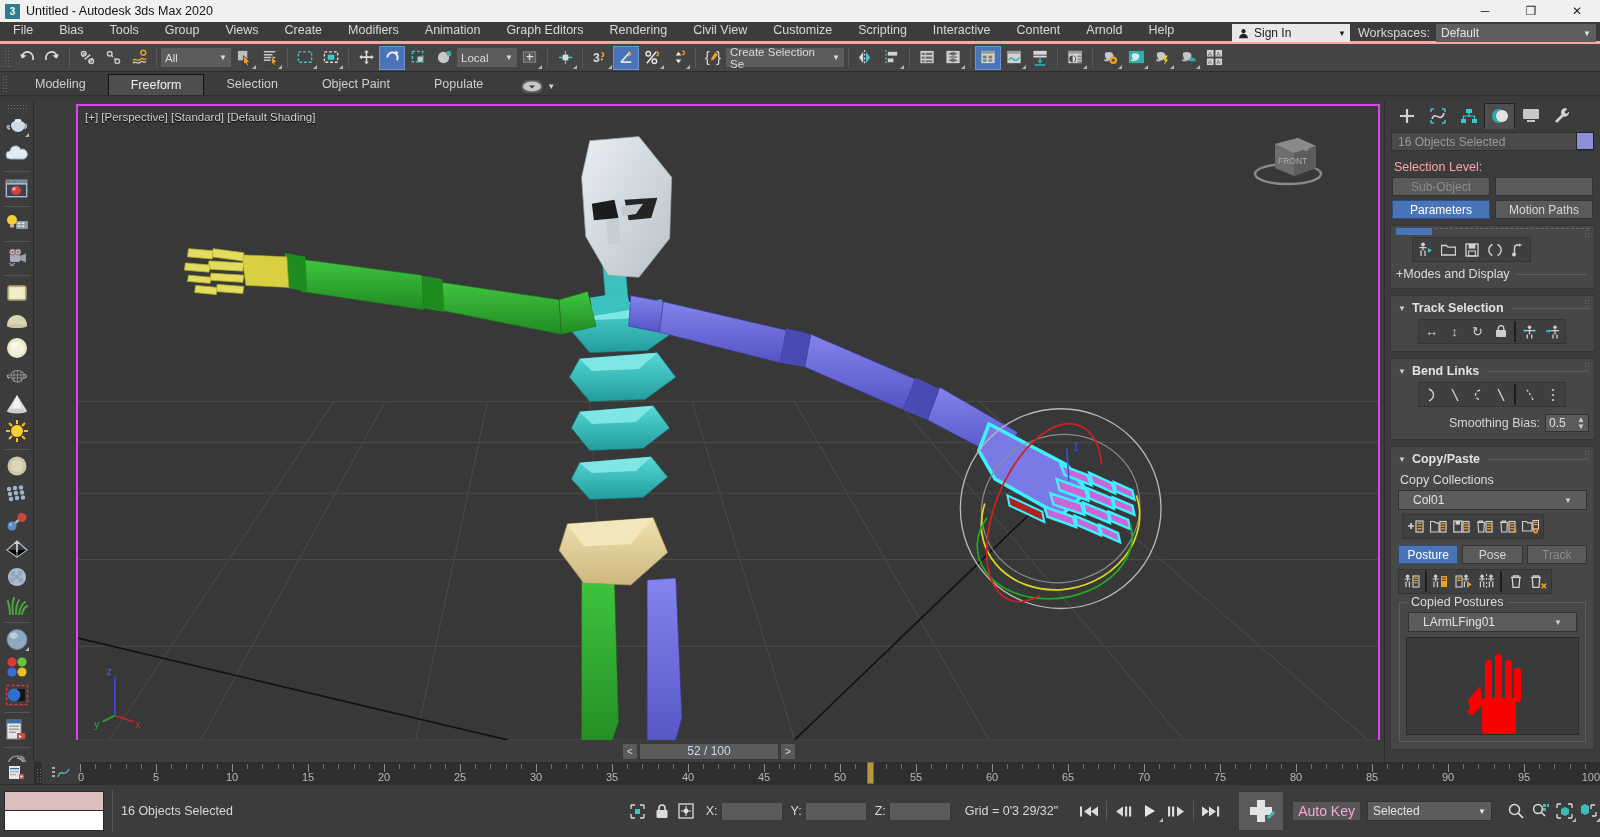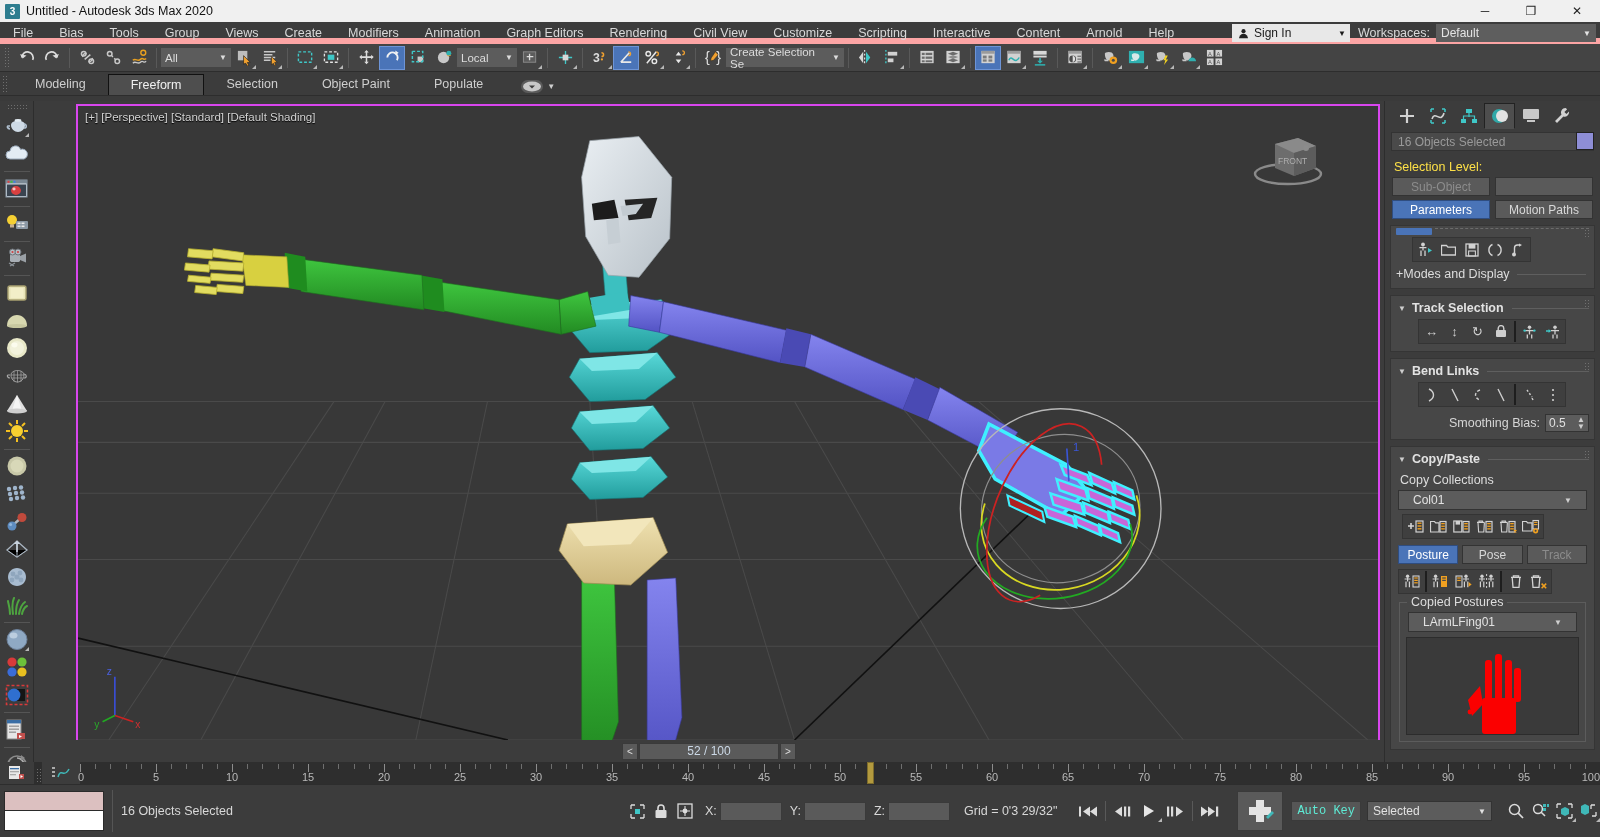--- a/index.html
+++ b/index.html
@@ -24,22 +24,22 @@
   }
   .tb-title{ flex:1; font-size:12.5px; color:#111; }
   .tb-btns{ display:flex; height:22px; }
   .tb-btn{
     width:46px;height:22px;display:flex;align-items:center;justify-content:center;
     font-size:12px;color:#222;
   }
 
   
   .menubar{
-    height:22px; background:#3c3c3c; display:flex; align-items:flex-start;
-    font-size:12.5px; border-bottom:6px solid #fca5a5; position:relative;
+    height:22px; background:#3c3c3c; display:flex; align-items:flex-end;
+    font-size:12.5px; border-bottom:3px solid #fca5a5; position:relative;
   }
   .menu-item{ padding:0 13px; line-height:22px; color:#d8d8d8; white-space:nowrap; }
   .menu-right{ position:absolute; right:0; top:0; height:22px; display:flex; align-items:center; }
   .signin{
     background:#e8e8e8;color:#1a1a1a;height:18px;display:flex;align-items:center;
     padding:0 4px 0 6px;font-size:12px;min-width:118px;margin-right:8px;
   }
   .signin .person{ margin-right:5px; font-size:12px; }
   .signin .caret{ margin-left:auto; font-size:8px; }
   .ws-label{ font-size:12.5px; margin-right:6px; color:#d8d8d8; }
@@ -132,21 +132,21 @@
     width:31px;height:26px;display:flex;align-items:center;justify-content:center;
     color:#c8c8c8; font-size:14px;
   }
   .cp-tab.active{ background:#4e4e4e; border:1px solid #222; border-bottom-color:#4e4e4e; }
   .cp-namefield{
     margin:3px 6px 0 6px;height:19px;background:#4a4a4a;border:1px solid #333;
     display:flex;align-items:center;padding:0 6px;font-size:12px;color:#9a9a9a;
   }
   .cp-color{ width:18px;height:18px;background:#8e8ed6;border:1px solid #222;
     position:absolute;right:6px;top:31px; }
-  .cp-sectlabel{ font-size:12.5px;color:#fde047;margin:9px 0 3px 9px; }
+  .cp-sectlabel{ font-size:12.5px;color:#fca5a5;margin:9px 0 3px 9px; }
   .cp-btnrow{ display:flex; gap:5px; padding:0 7px; }
   .cp-btn{
     flex:1;height:19px;background:#5a5a5a;border:1px solid #333;
     display:flex;align-items:center;justify-content:center;font-size:12px;color:#d8d8d8;
   }
   .cp-btn.dim{ color:#8c8c8c; }
   .cp-btn.blue{ background:#4a74b8;color:#fff;border-color:#2f4d80;}
   .cp-btn.empty{ }
   .rollout{
     margin:6px 5px 0 5px; background:#474747; border:1px solid #353535;
@@ -236,21 +236,21 @@
   .coordfld{ width:62px;height:19px;background:#5a5a5a;border:1px solid #3a3a3a; }
   .gridtext{ font-size:12.5px;color:#d8d8d8;margin-left:14px; }
   .playbtn{ width:26px;height:24px;display:flex;align-items:center;justify-content:center;
             color:#dcdcdc;font-size:13px;position:relative;}
   .bigkey{
     width:46px;height:40px;background:#5a5a5a;border:1px solid #3a3a3a;
     display:flex;align-items:center;justify-content:center;color:#dedede;font-size:26px;
   }
   .autokey{
     height:20px;background:#565656;border:1px solid #3a3a3a;padding:0 5px;
-    display:flex;align-items:center;font-size:12px;color:#5eead4;font-family:Liberation Mono, monospace;
+    display:flex;align-items:center;font-size:14px;color:#f9a8d4;
   }
   .seldd{
     width:125px;height:20px;background:#5c5c5c;border:1px solid #333;
     display:flex;align-items:center;padding:0 5px;font-size:12px;color:#e2e2e2;
   }
   .seldd .caret{ margin-left:auto;font-size:8px; }
   svg{ display:block; }
 </style>
 </head>
 <body>

